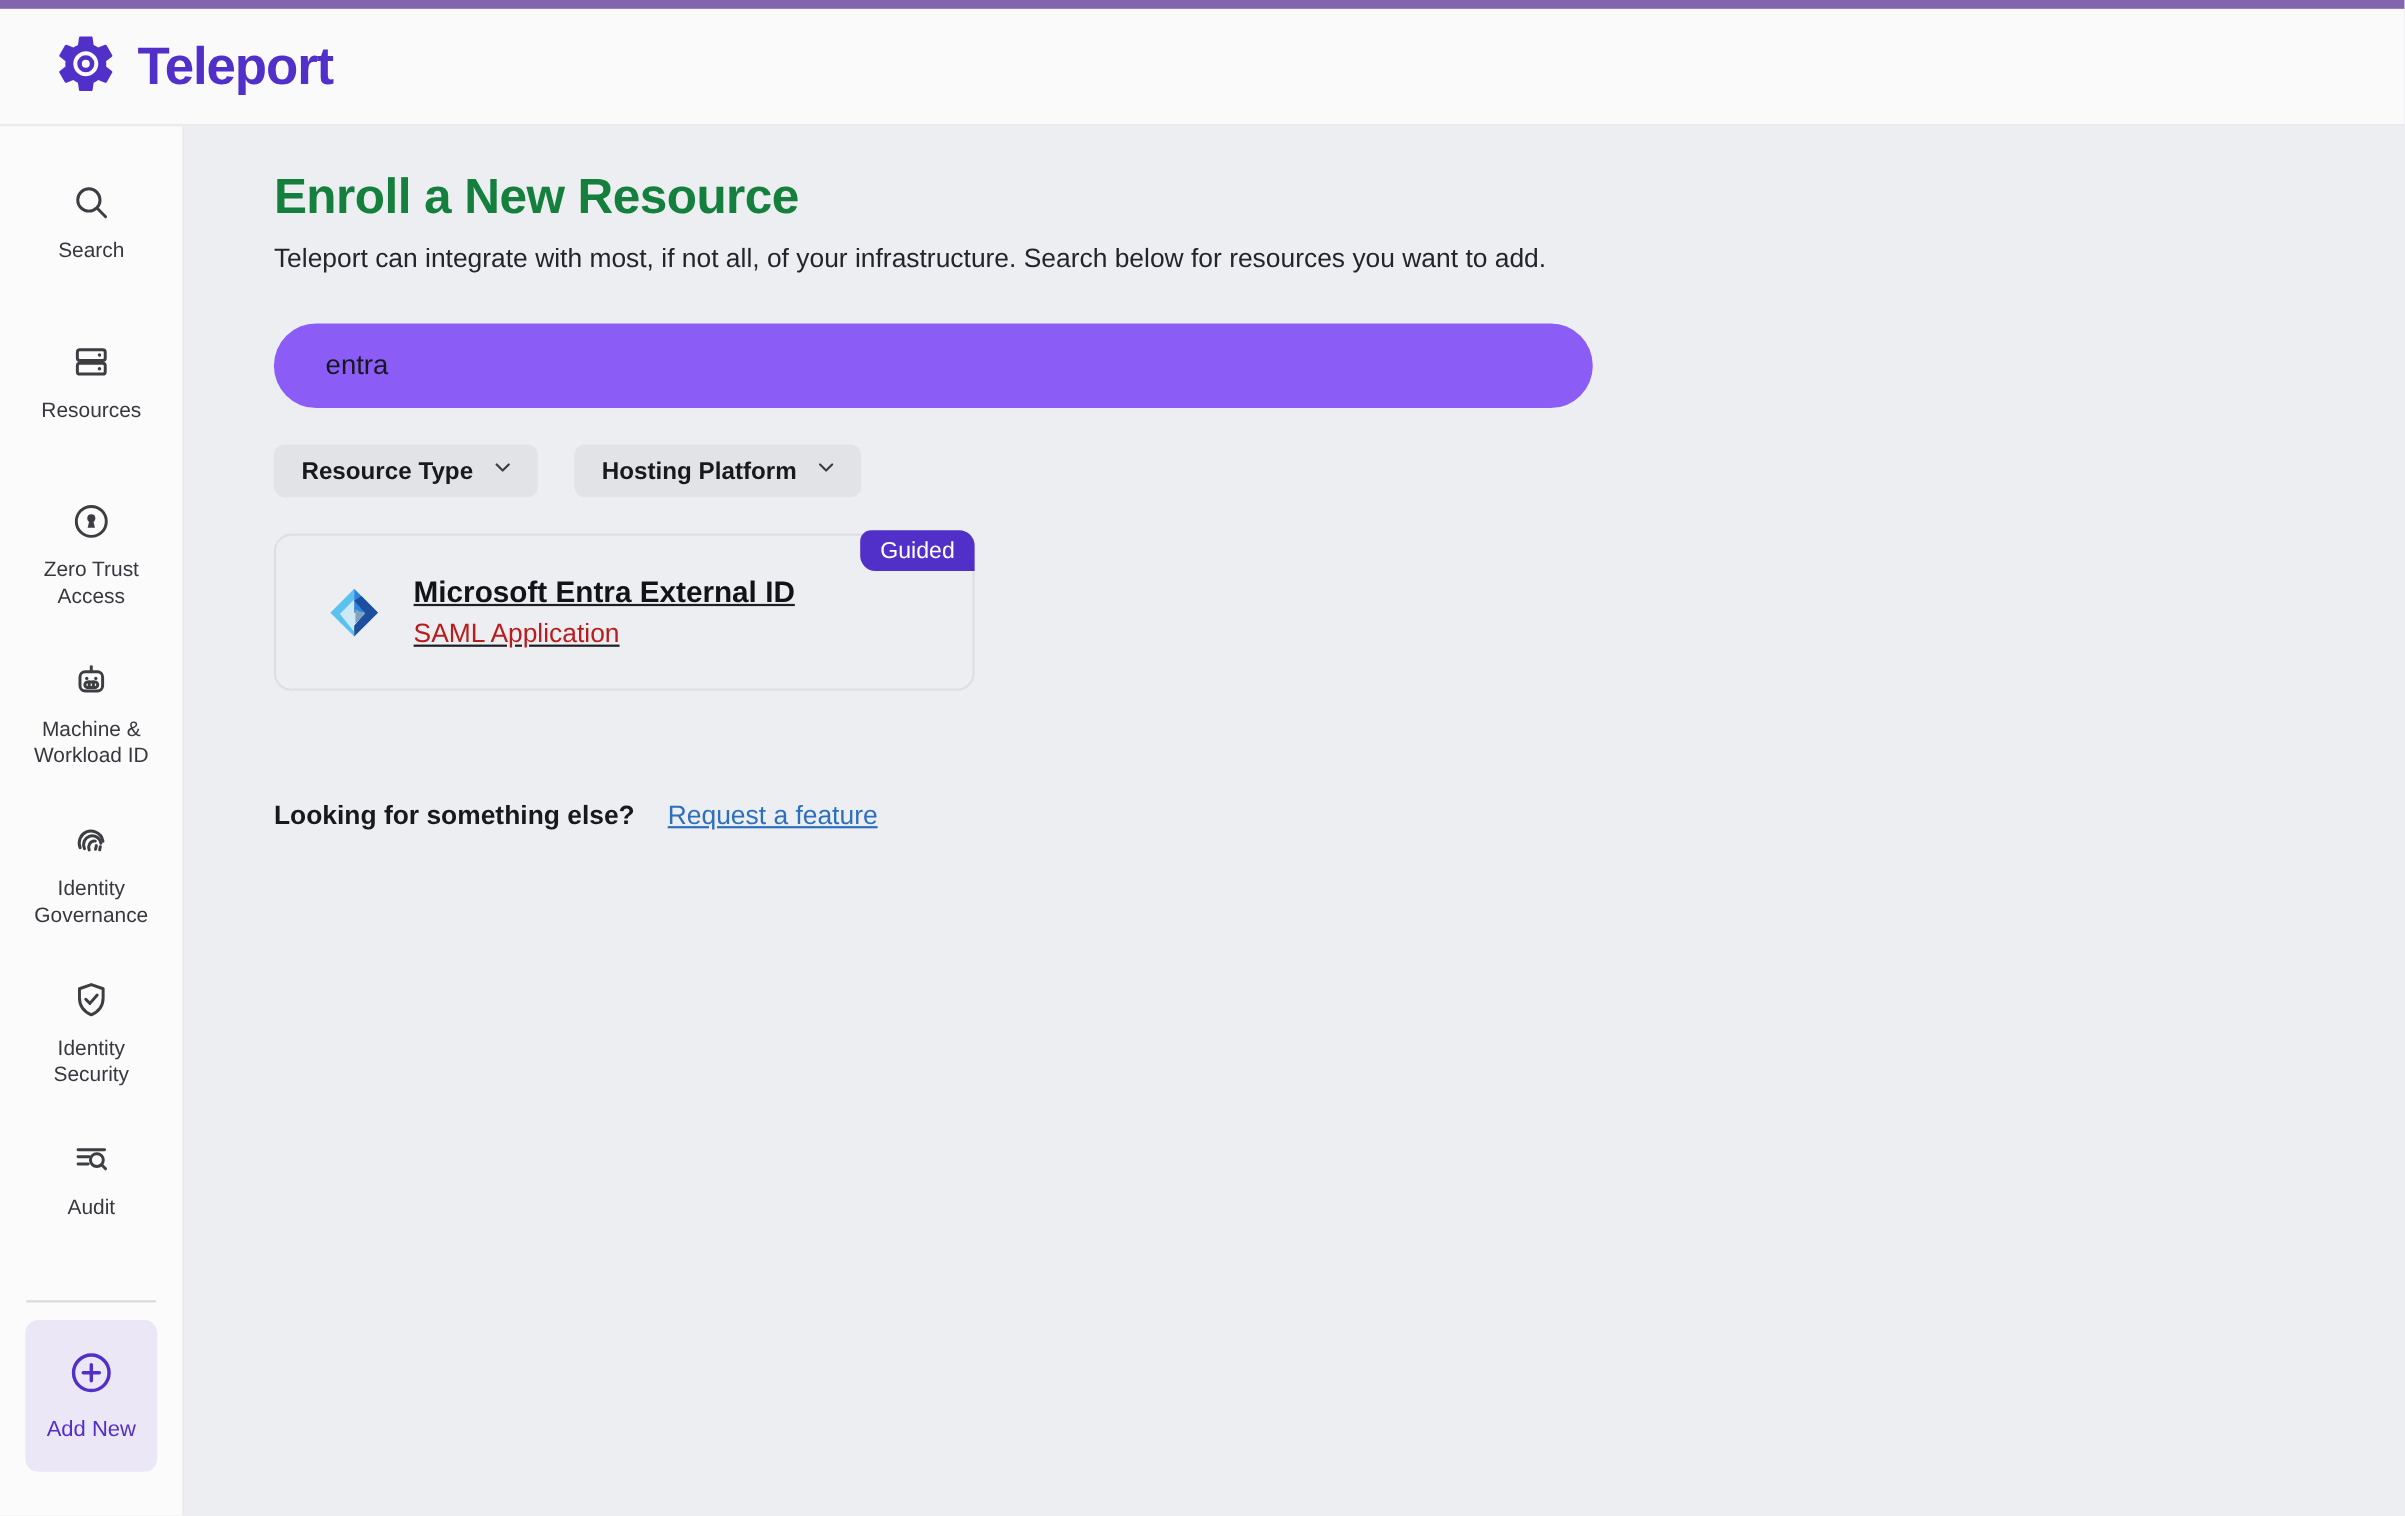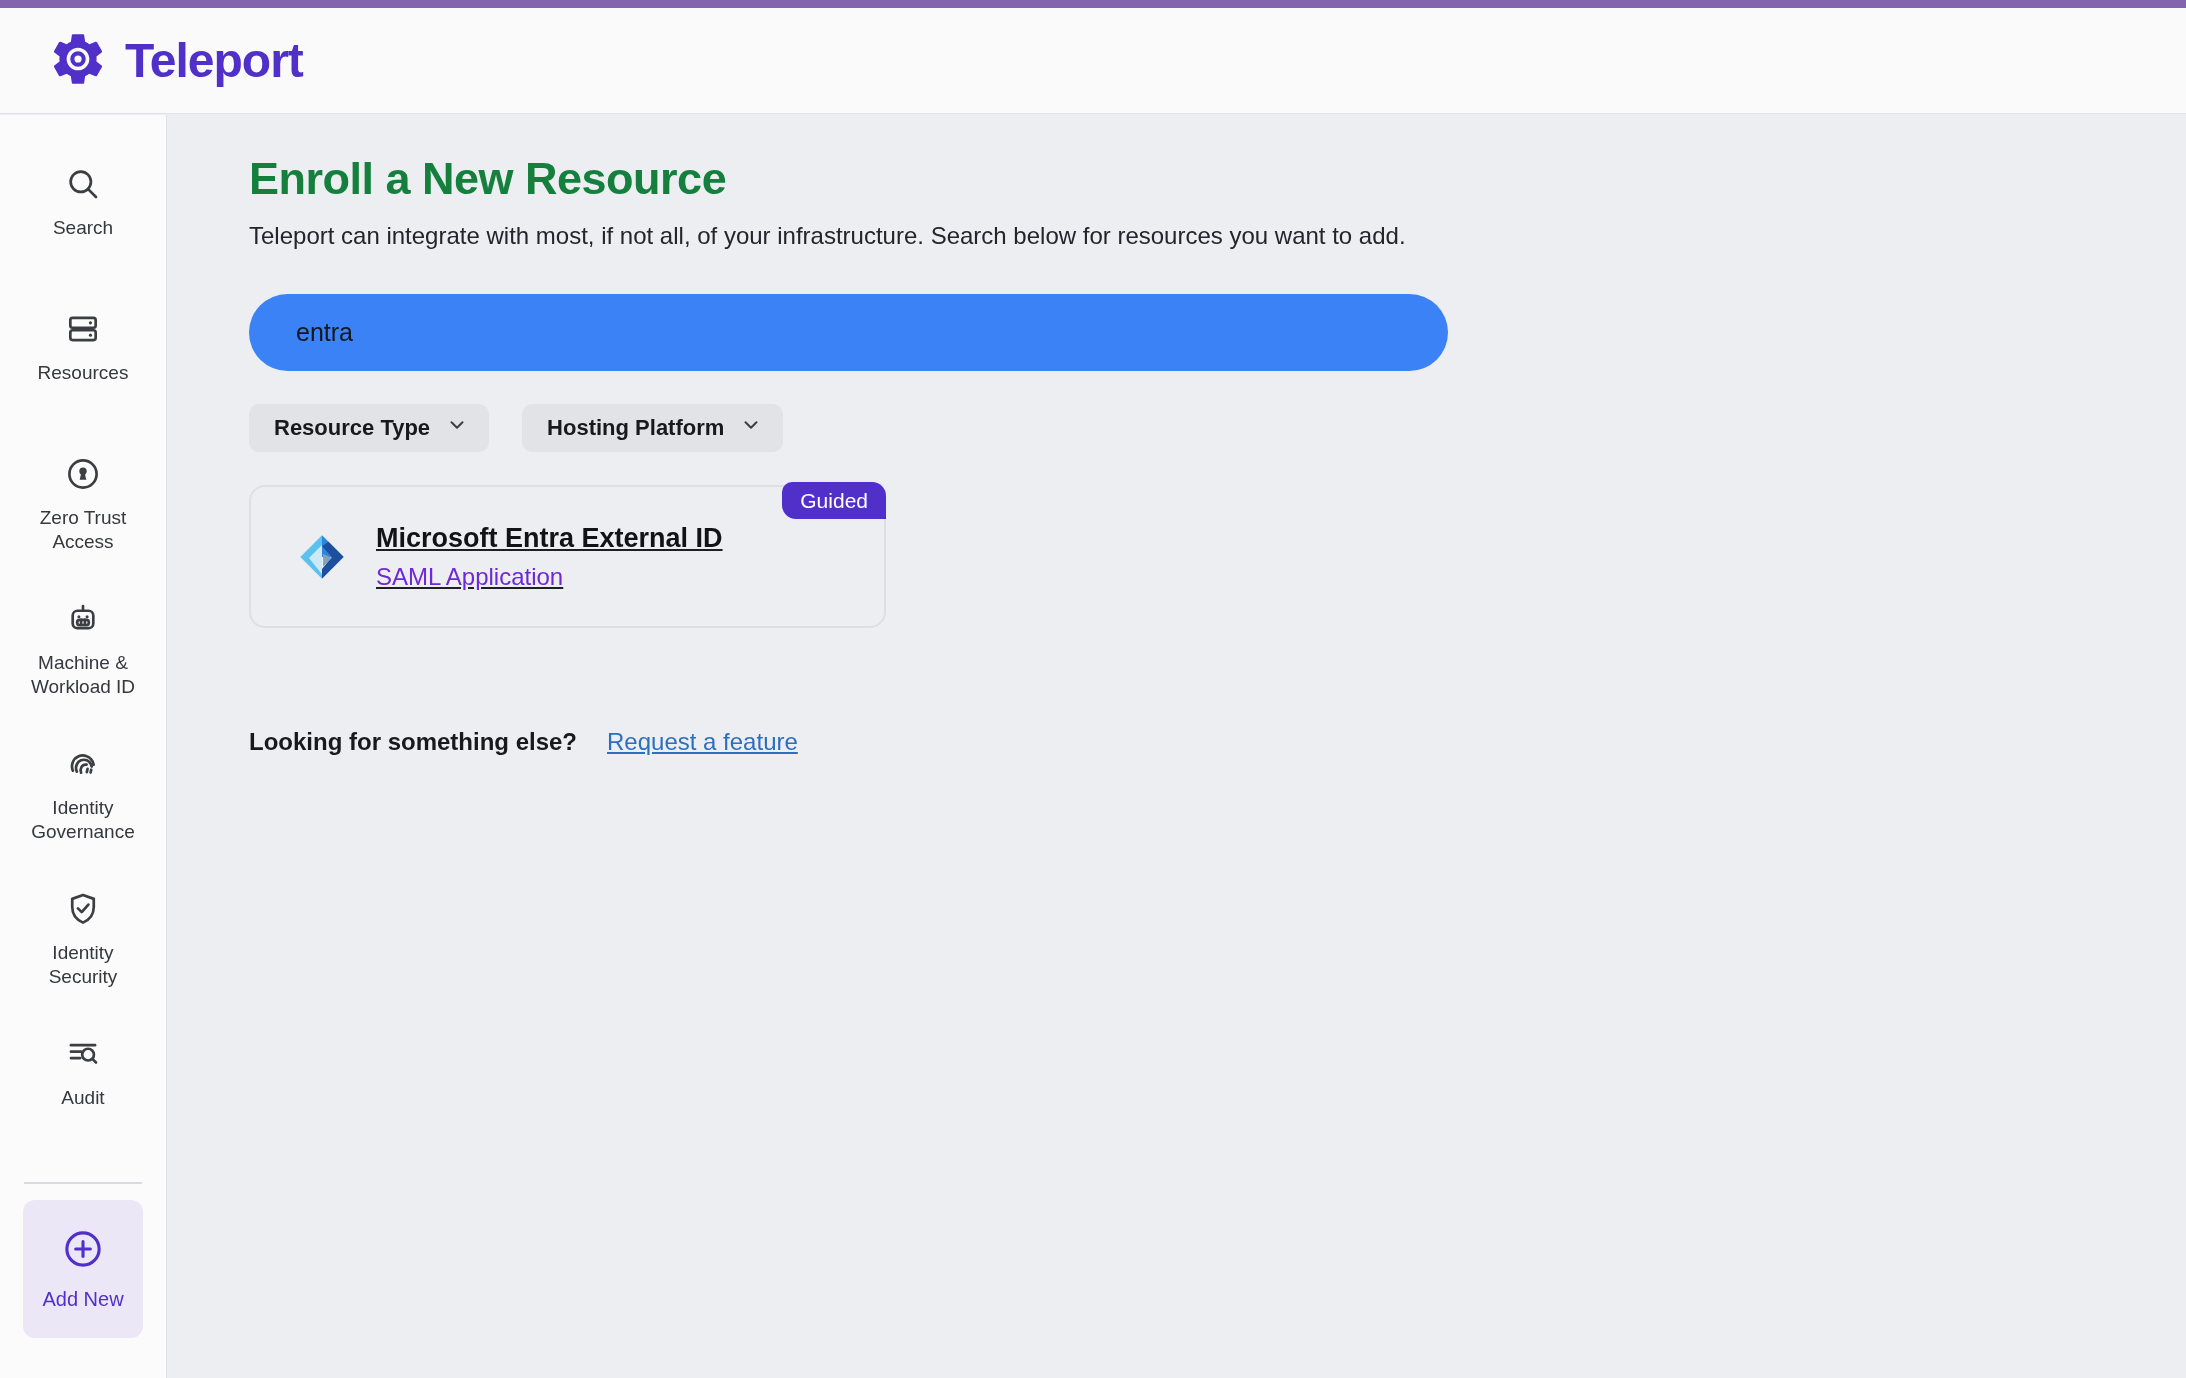--- a/index.html
+++ b/index.html
@@ -46,21 +46,21 @@
   .add-new .nav-label { margin-top:0; color:#512FC9; font-size:20px; width:auto; }
   
   .main {
     position:absolute; left:168px; top:115px; right:0; bottom:0;
     background:#EDEEF1; padding:38px 60px 0 81px;
   }
   .page-title { font-size:45px; font-weight:bold; color:#15803d; letter-spacing:-0.5px; }
   .page-subtitle { margin-top:17px; font-size:24px; color:#22252B; }
   .search-pill {
     margin-top:44px; width:1199px; height:77px; border-radius:40px;
-    background:#3b82f6; display:flex; align-items:center; padding:0 47px;
+    background:#8b5cf6; display:flex; align-items:center; padding:0 47px;
   }
   .search-pill input {
     width:100%; border:none; outline:none; background:transparent;
     font-family:"Liberation Sans", sans-serif; font-size:25px; color:#15181C;
   }
   .filters { margin-top:33px; display:flex; gap:33px;align-items:flex-end; }
   .filter-btn {
     height:48px; padding:0 21px 0 25px; border:none; border-radius:10px;
     background:#E2E3E6; display:flex; align-items:center; gap:16px;
     font-family:"Liberation Sans", sans-serif; font-size:22px; font-weight:bold; color:#17191D;
@@ -73,21 +73,21 @@
     padding-left:45px; cursor:pointer;text-decoration:underline;
   }
   .badge {
     position:absolute; top:-5px; right:-2px; height:37px;
     background:#512FC9; color:#FFFFFF; font-size:21px;
     display:flex; align-items:center; padding:0 18px;
     border-radius:10px 14px 0 14px;
   }
   .card-icon { width:52px; height:52px; margin-right:28px; flex:0 0 auto; }
   .card-title { font-size:27px; font-weight:bold; color:#101317; }
-  .card-sub { margin-top:9px; font-size:24px; color:#6d28d9; }
+  .card-sub { margin-top:9px; font-size:24px; color:#b91c1c; }
   .footer-row { margin-top:100px; display:flex; align-items:baseline; gap:30px; }
   .footer-question { font-size:24px; font-weight:bold; color:#17191D; }
   .footer-link { font-size:24px; color:#2D6FBF; text-decoration:underline; cursor:pointer; }
   
   .ic { stroke:#3C3E42; fill:none; stroke-width:1.7; stroke-linecap:round; stroke-linejoin:round; }
   .ic-fill { fill:#3C3E42; stroke:none; }
   .ic-purple { stroke:#512FC9; fill:none; stroke-width:1.7; stroke-linecap:round; }
 </style>
 </head>
 <body>

